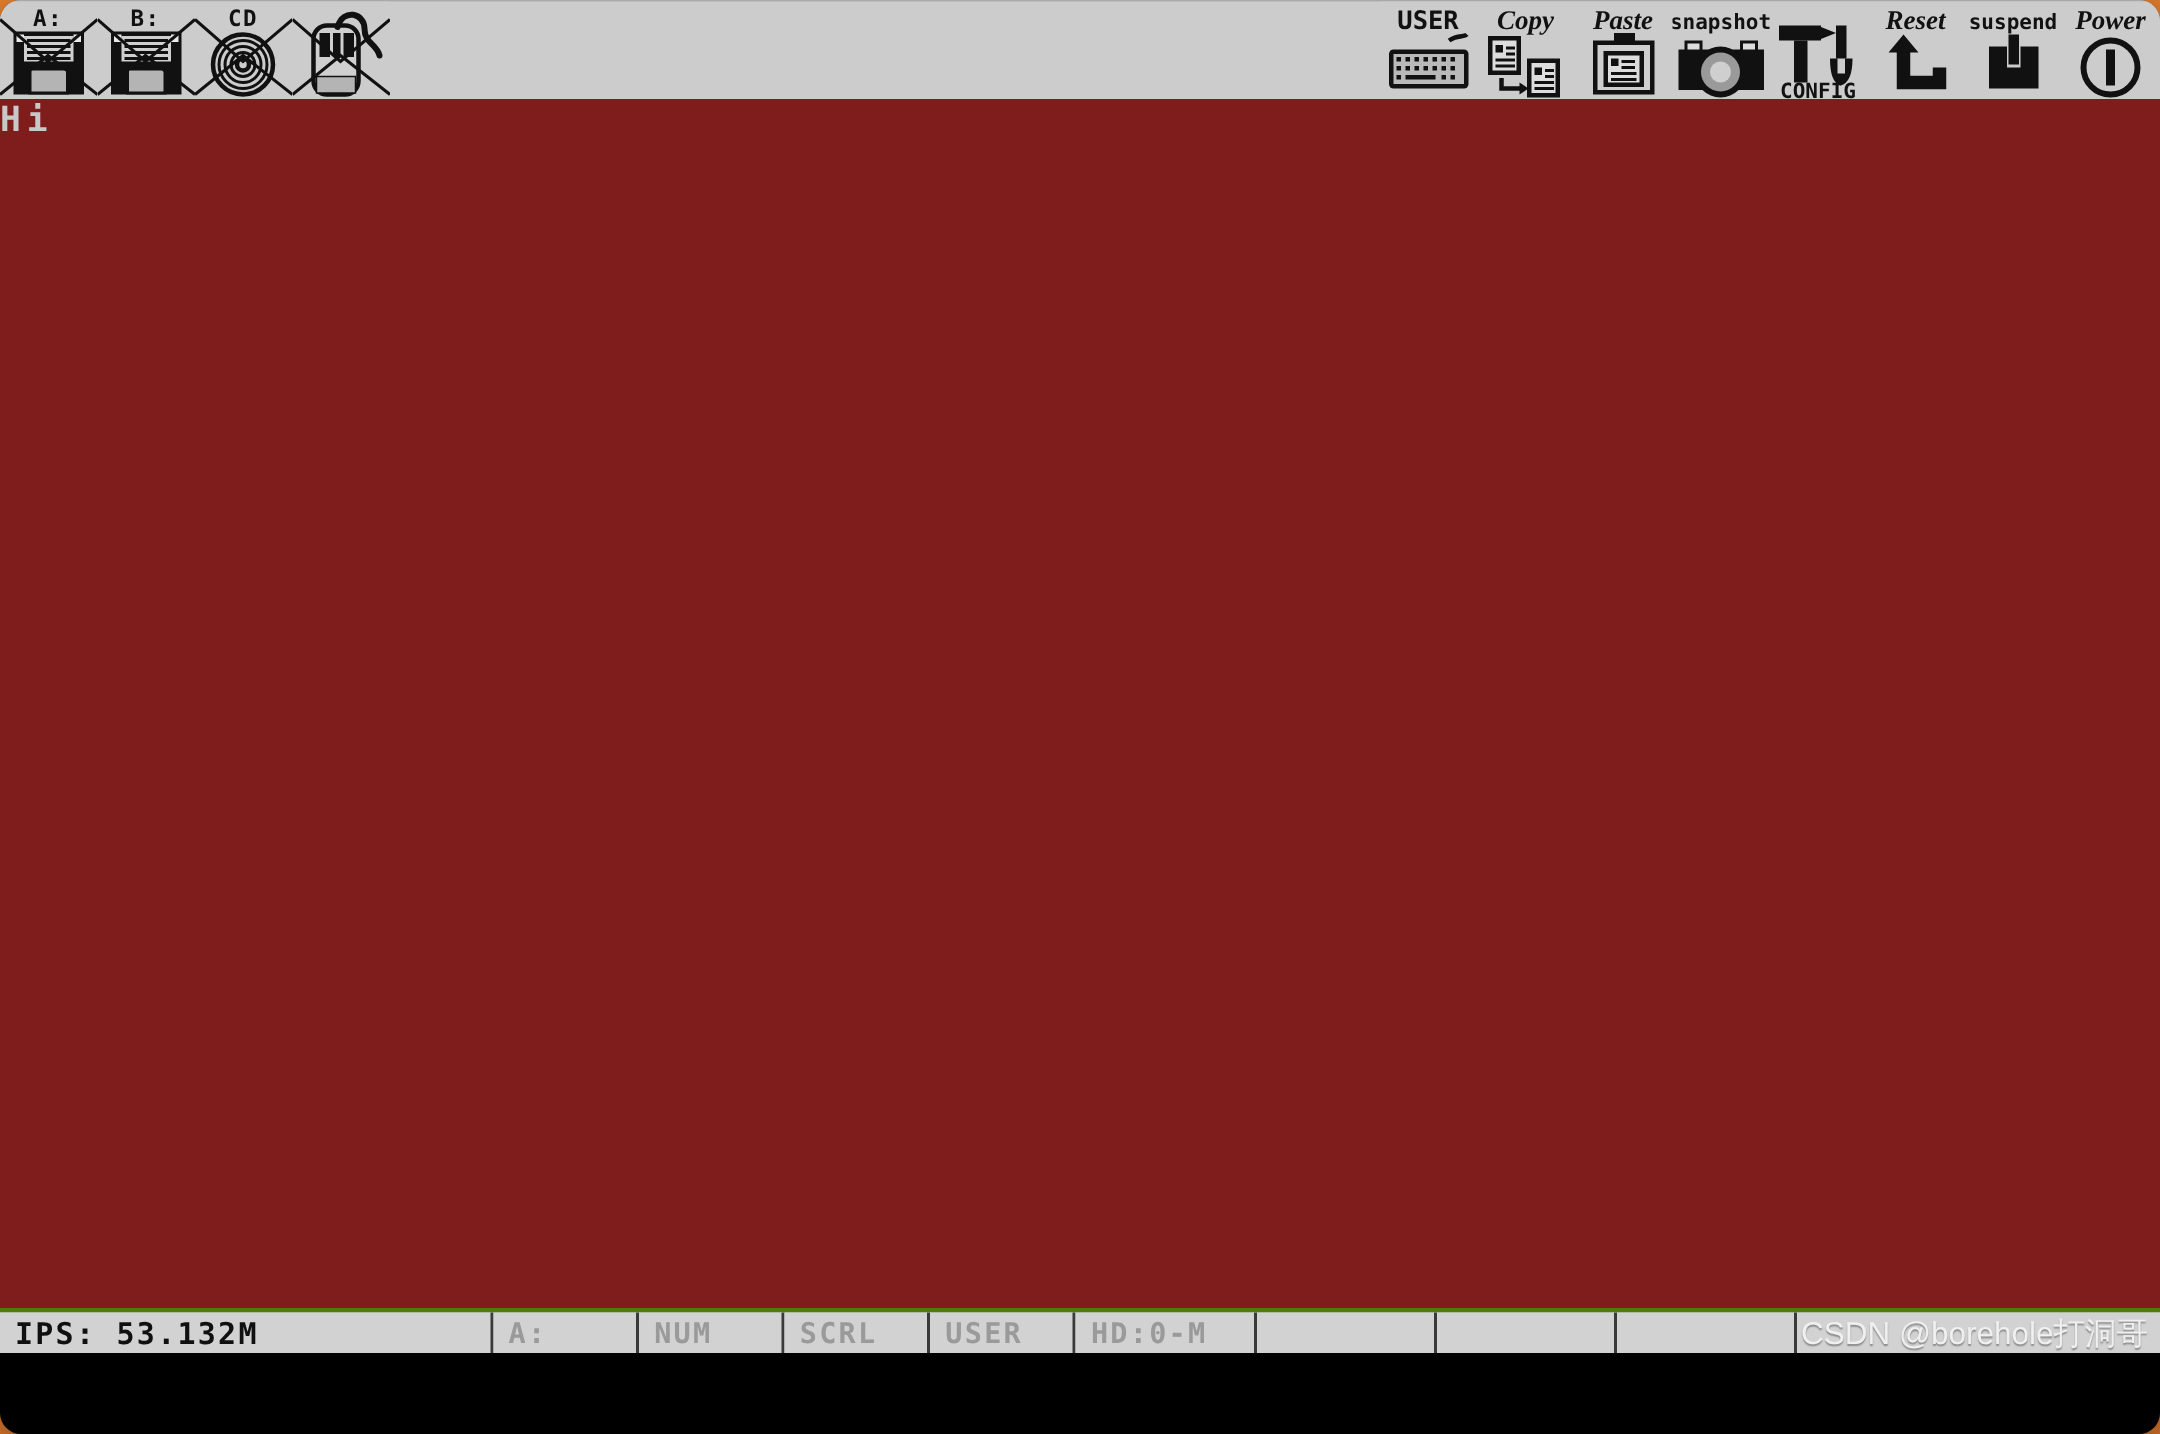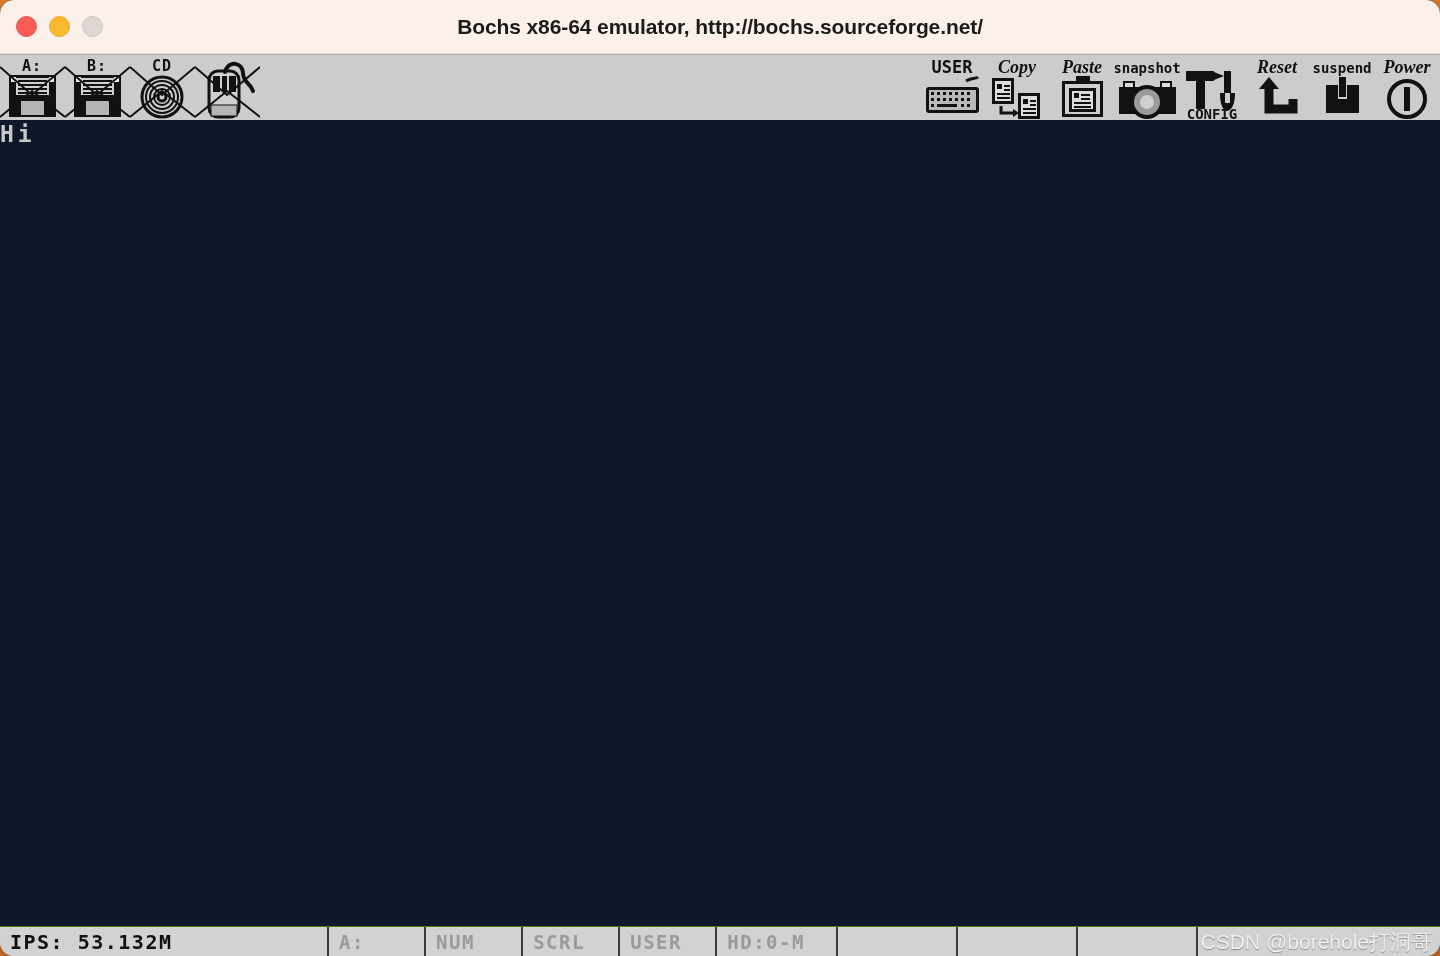--- a/index.html
+++ b/index.html
@@ -90,21 +90,21 @@
     height: 66px;
     background: #cccccc;
     display: block;
     cursor: default;
   }
   .tb-btn svg { display: block; width: 65px; height: 66px; }
 
   
   #screen {
     position: relative;
-    background: #0f172a;
+    background: #7f1d1d;
     height: 806px;
     overflow: hidden;
   }
   #screen-text {
     position: absolute;
     left: 0px;
     top: 0px;
     color: #c8c8c8;
     font-family: "DejaVu Sans Mono", "Liberation Mono", monospace;
     font-size: 23px;
@@ -113,21 +113,21 @@
     letter-spacing: 4px;
     white-space: pre;
   }
 
   
   #statusbar {
     height: 30px;
     background: #d2d2d2;
     display: flex;
     align-items: stretch;
-    border-top: 1px solid #4d7c0f;
+    border-top: 3px solid #4d7c0f;
   }
   .sb-cell {
     position: relative;
     display: flex;
     align-items: center;
     padding-left: 10px;
     font-family: "DejaVu Sans Mono", "Liberation Mono", monospace;
     font-size: 19px;
     font-weight: bold;
     letter-spacing: 1.5px;
@@ -160,28 +160,20 @@
     text-shadow: 0 1px 1px rgba(0,0,0,.35);
   }
 </style>
 </head>
 <body>
 
 <div id="desktop">
 
   <div id="window">
 
-    <div id="titlebar">
-      <div id="traffic">
-        <span class="light close"></span>
-        <span class="light min"></span>
-        <span class="light zoom"></span>
-      </div>
-      <div id="title-text">Bochs x86-64 emulator, http://bochs.sourceforge.net/</div>
-    </div>
 
     <div id="toolbar">
 
       <div id="toolbar-left">
 
         <div class="tb-btn">
           <svg viewBox="0 0 65 66">
             <text x="32" y="16" font-family="'DejaVu Sans Mono',monospace" font-size="15" font-weight="bold" fill="#111" text-anchor="middle" letter-spacing="1">A:</text>
             <rect x="9" y="20" width="47" height="42" fill="#111"></rect>
             <rect x="16" y="23" width="33" height="17" fill="#cfcfcf"></rect>

